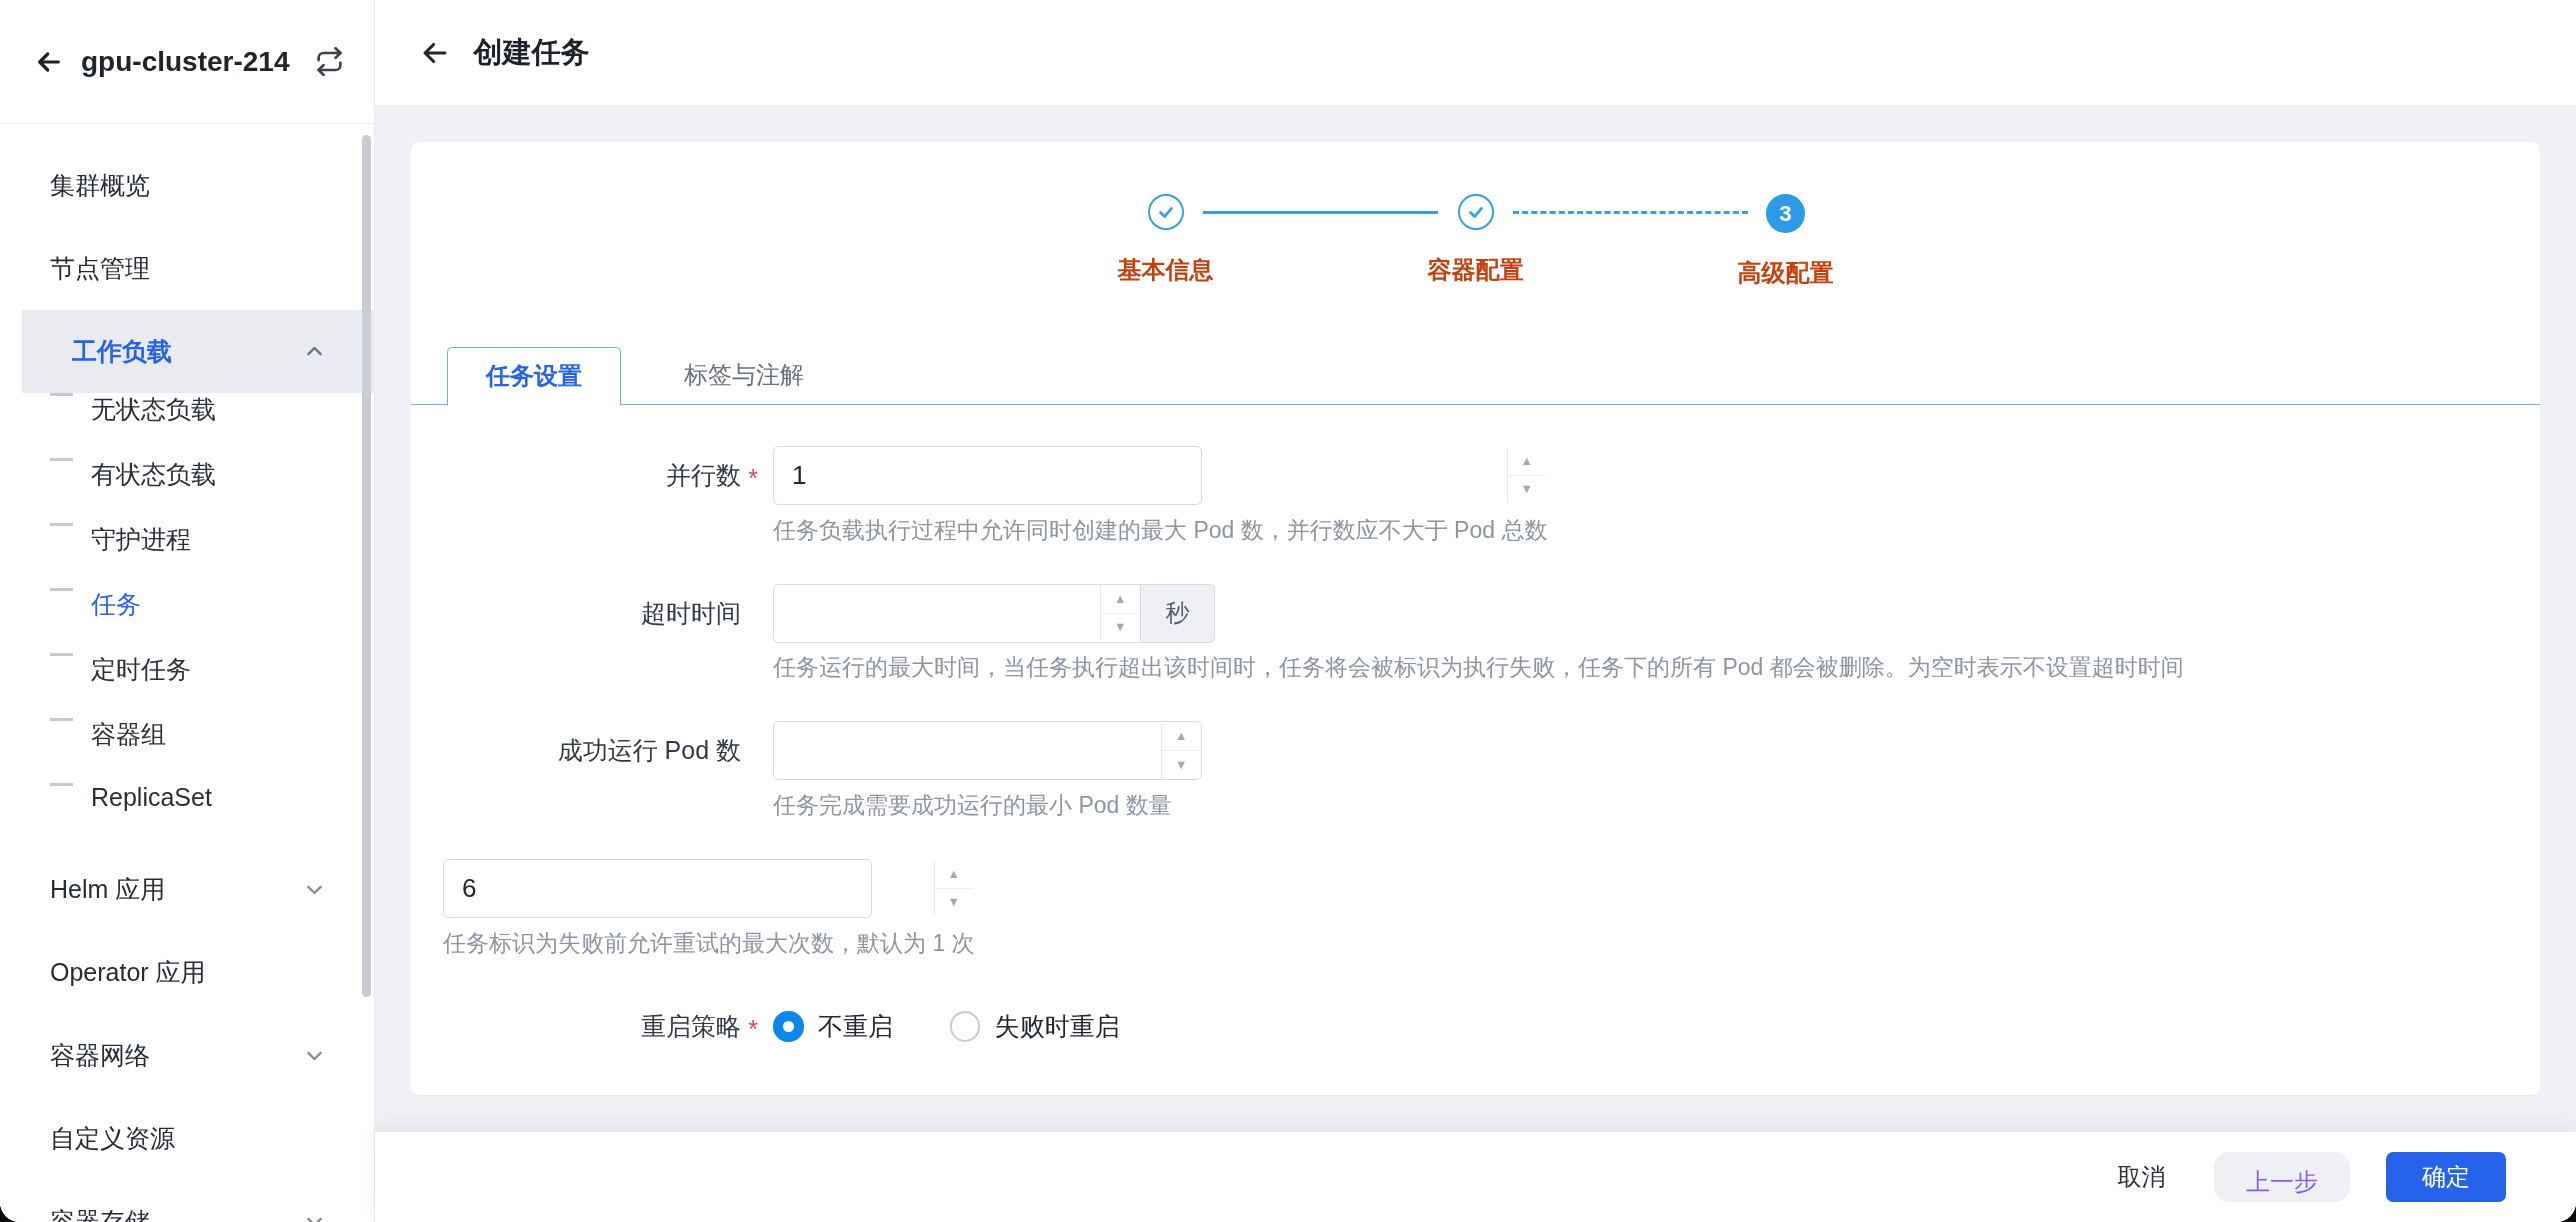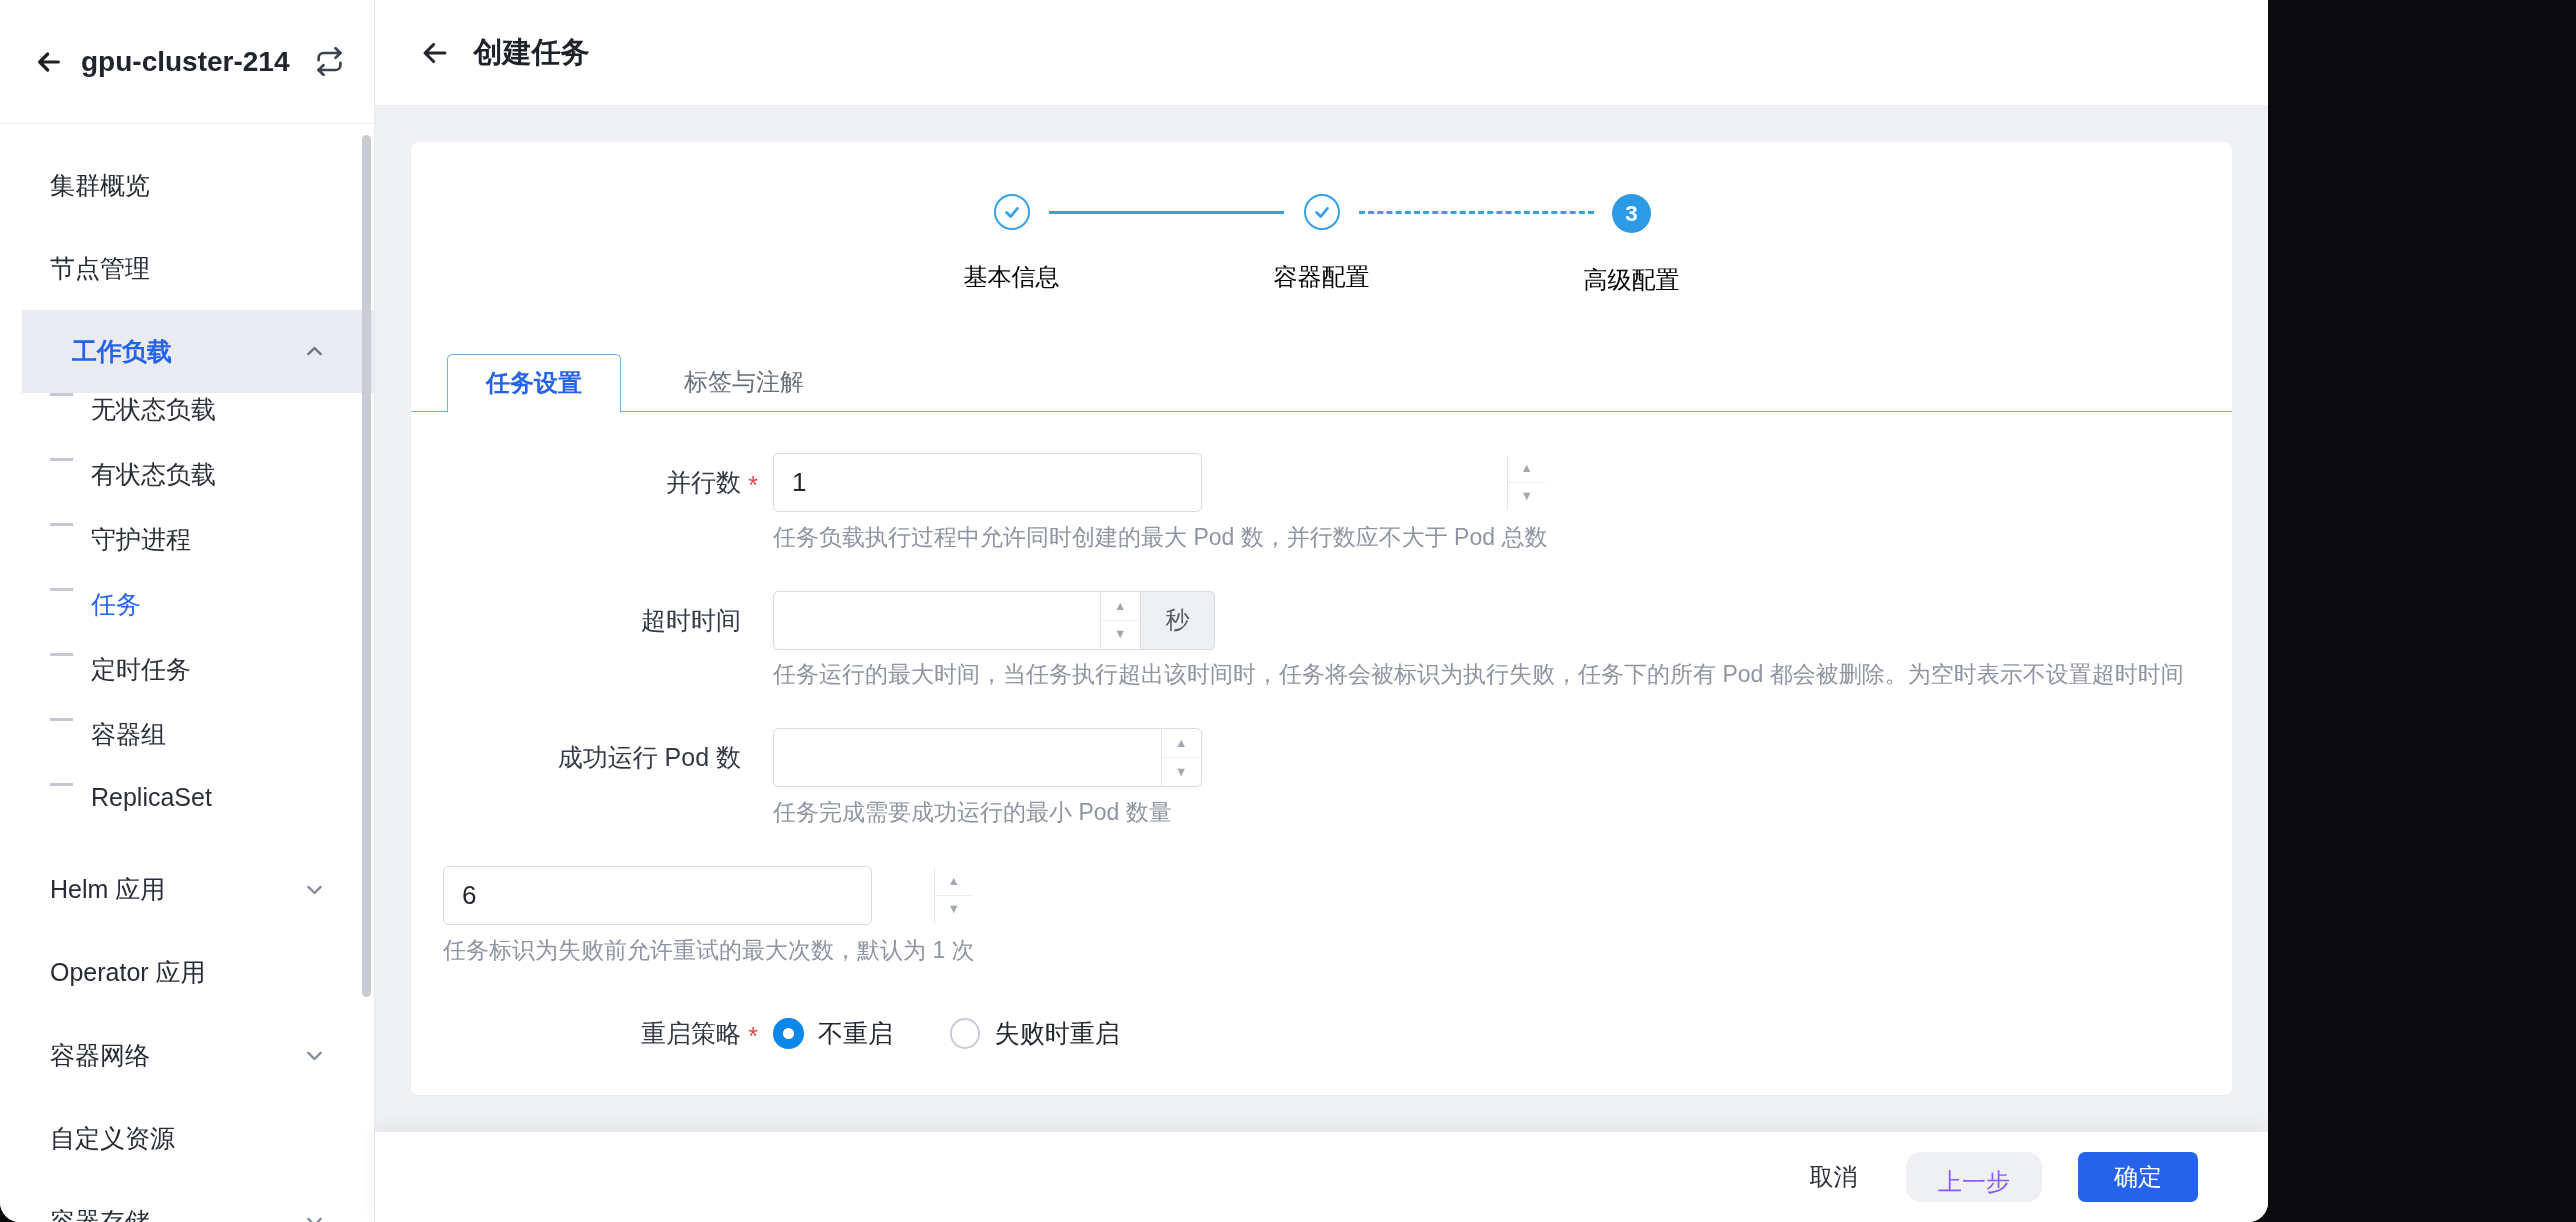--- a/index.html
+++ b/index.html
@@ -2,21 +2,21 @@
 <html style="font-size:14.4px"><head>
 <meta charset="utf-8">
 <style>
   * { box-sizing: border-box; }
   body {
     margin: 0;
     background: #0b0b0d;
     font-family: "Liberation Sans", "DejaVu Sans", sans-serif;
   }
   .screen {
-    width: 2268px; height: 1222px;
+    width: 2576px; height: 1222px;
     background: #fff;
     border-radius: 0 0 20px 20px;
     overflow: hidden;
     display: flex;
   }
 
   
   .sidebar {
     width: 375px; min-width: 375px;
     background: #fff;
@@ -72,21 +72,21 @@
   .step { display: flex; flex-direction: column; align-items: center; width: 39px; }
   .step-circle {
     width: 36px; height: 36px; border-radius: 50%;
     border: 2.7px solid #35a0e2; background: #fff;
     display: flex; align-items: center; justify-content: center;
   }
   .step-circle.current {
     width: 39px; height: 39px; border: none; background: #2d9ae6;
     color: #fff; font-size: 22.4px; font-weight: 600;
   }
-  .step-label { margin-top: 31px; font-size: 24px; color: #000000; font-weight: 400; width: max-content; }
+  .step-label { margin-top: 24px; font-size: 24px; color: #c2410c; font-weight: 700; width: max-content; }
   .connector { width: 235px; margin: 17px 18px 0 18px; }
   .connector.solid { border-top: 3.6px solid #35a0e2; }
   .connector.dashed { border-top: 3.6px dashed #35a0e2; }
 
   
   .tabbar {
     margin-top: 56px; display: flex; align-items: flex-end;
     padding-left: 36px; border-bottom: 1.8px solid #6cb2e4;
   }
   .tab-active {

